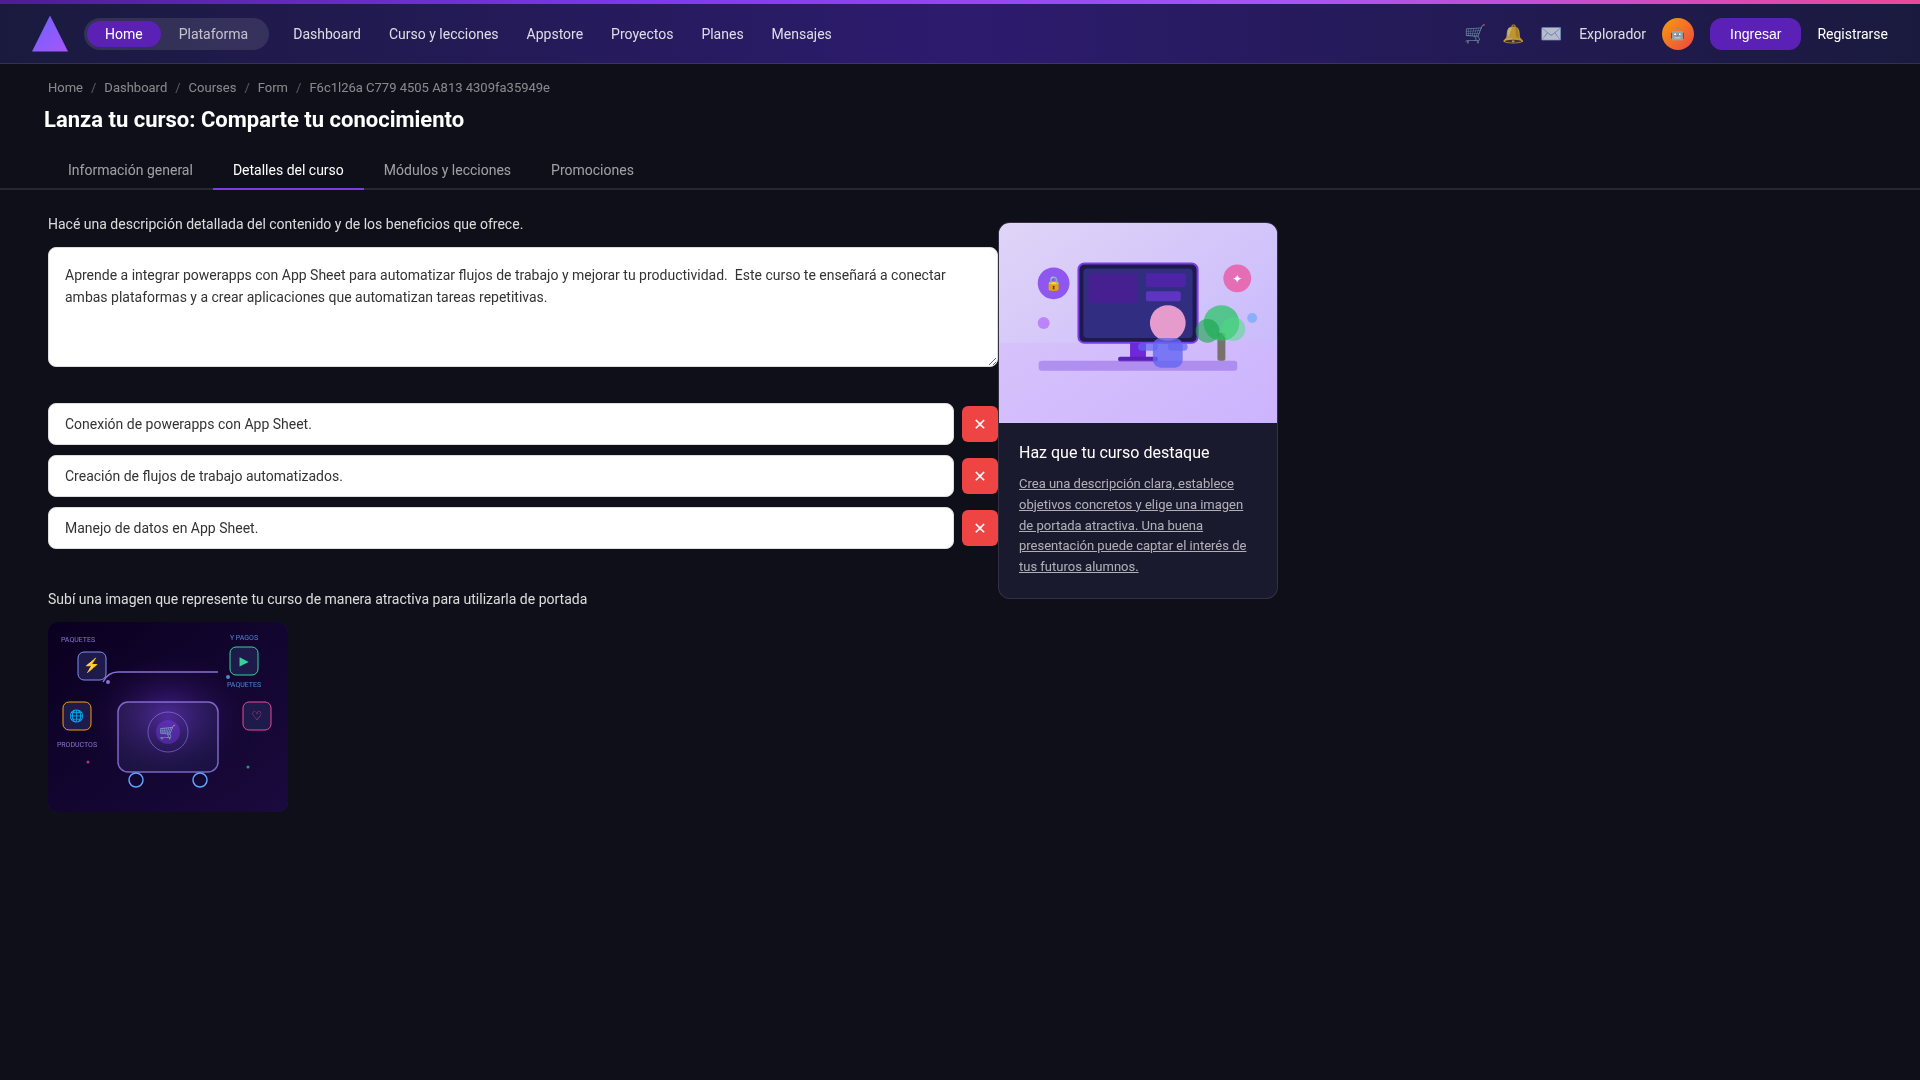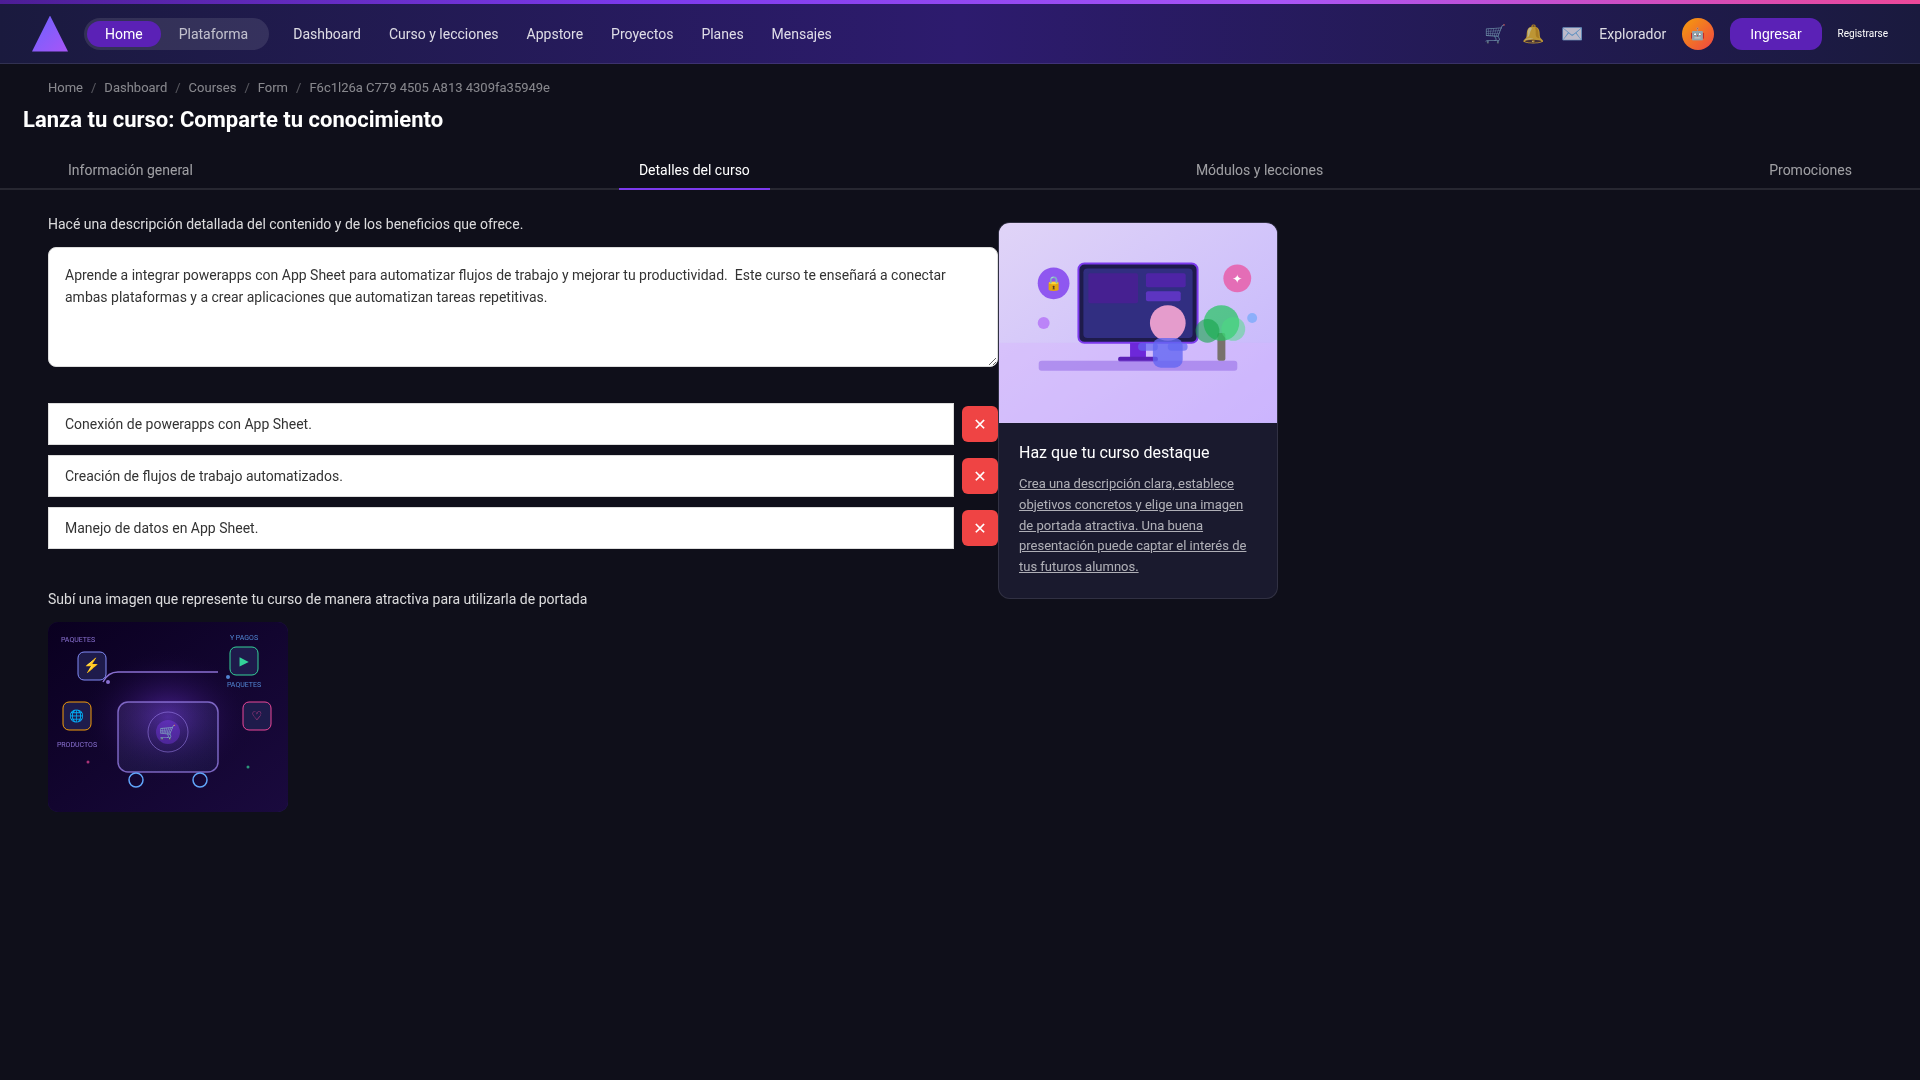--- a/index.html
+++ b/index.html
@@ -85,53 +85,52 @@
       border: none;
       border-radius: 12px;
       padding: 8px 20px;
       font-size: 14px;
       cursor: pointer;
     }
     .btn-registrarse {
       background: transparent;
       color: #fff;
       border: none;
-      font-size: 10px;
+      font-size: 14px;
       cursor: pointer;
       text-align: center;
     }
 
     
     .breadcrumb {
       padding: 16px 48px 8px;
       display: flex;
       gap: 8px;
       align-items: center;
       font-size: 13px;
       color: rgba(255,255,255,0.5);
     }
     .breadcrumb span { cursor: pointer; }
     .breadcrumb .sep { color: rgba(255,255,255,0.3); }
 
     
     .page-title {
-      padding: 4px 23px 20px;
+      padding: 4px 44px 20px;
       font-size: 22px;
       font-weight: 700;
       color: #fff;
     }
 
     
     .tabs {
       padding: 0 48px;
       display: flex;
       gap: 0;
       border-bottom: 2px solid rgba(255,255,255,0.1);
       margin-bottom: 24px;
-      justify-content: space-between;
     }
     .tab {
       padding: 10px 20px;
       font-size: 14px;
       color: rgba(255,255,255,0.6);
       cursor: pointer;
       border-bottom: 2px solid transparent;
       margin-bottom: -2px;
       white-space: nowrap;
     }
@@ -186,21 +185,21 @@
       display: flex;
       align-items: center;
       gap: 8px;
       margin-bottom: 10px;
     }
     .learning-input {
       flex: 1;
       background: #fff;
       color: #333;
       border: 1px solid #ddd;
-      border-radius: 0;
+      border-radius: 8px;
       padding: 12px 16px;
       font-size: 14px;
       outline: none;
       font-family: inherit;
     }
     .remove-btn {
       width: 36px; height: 36px;
       background: #ef4444;
       border: none;
       border-radius: 6px;

